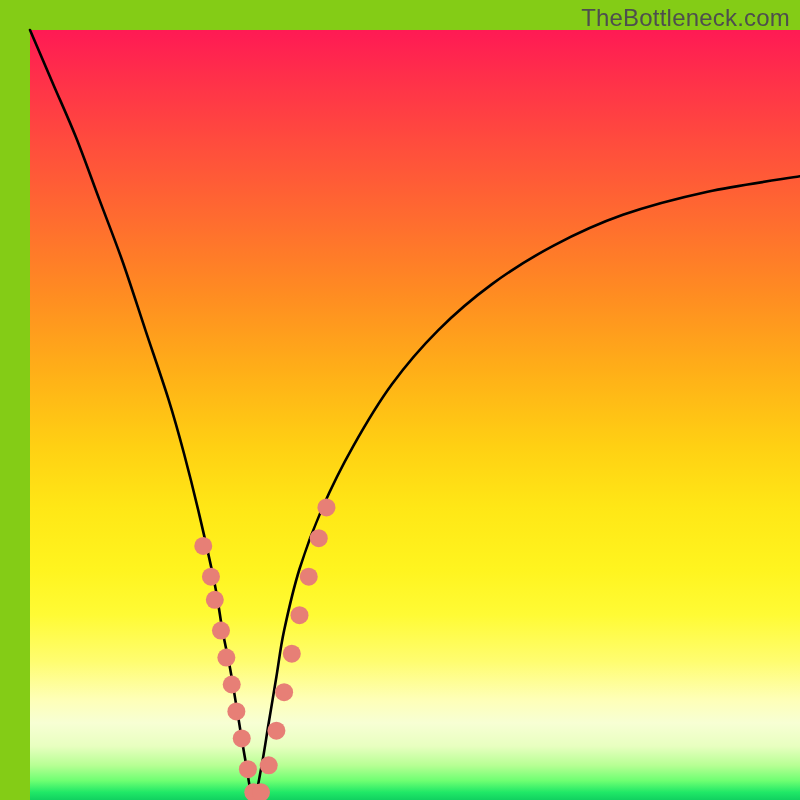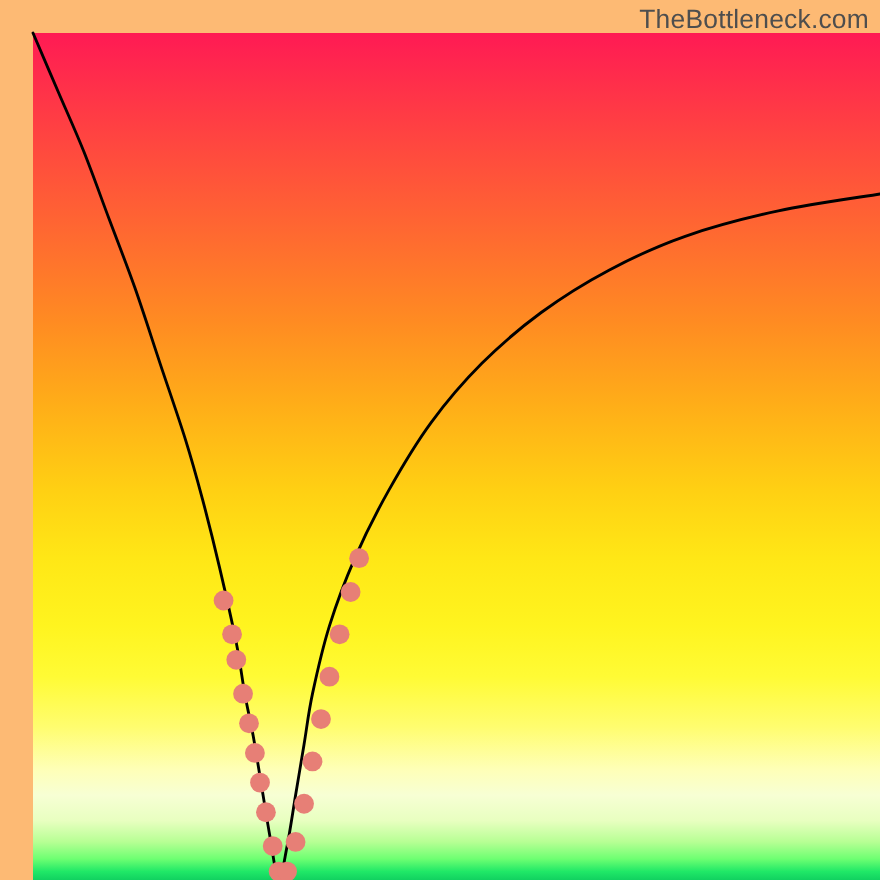--- a/index.html
+++ b/index.html
@@ -8,21 +8,21 @@
     width: 800px;
     height: 800px;
     overflow: hidden;
     background: #000;
     font-family: Arial, Helvetica, sans-serif;
   }
   .frame {
     position: relative;
     width: 800px;
     height: 800px;
-    background: #fdba74;
+    background: #84cc16;
   }
   .plot-area {
     position: absolute;
     left: 30px;
     top: 30px;
     width: 770px;   
     height: 770px;  
     
     background: linear-gradient(to bottom,
       #ff1a54 0%,

